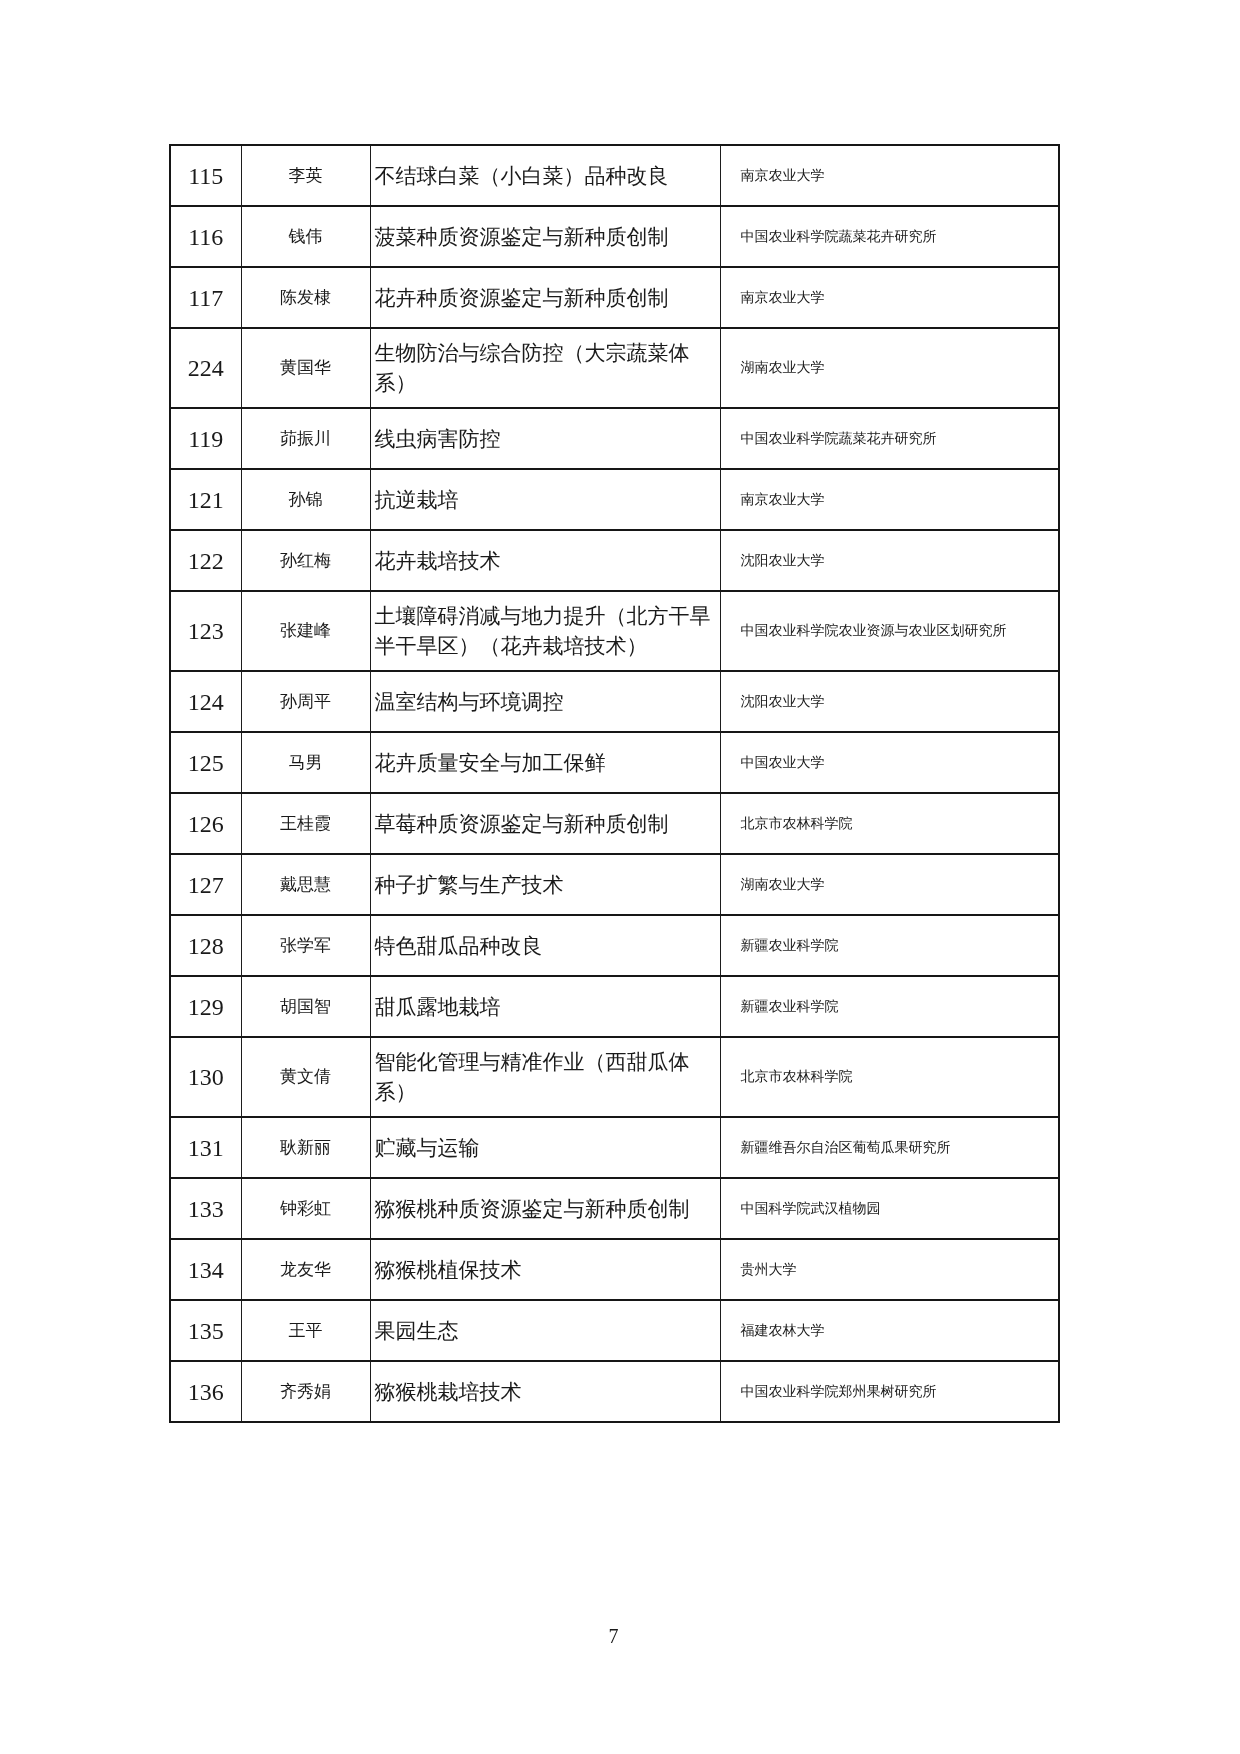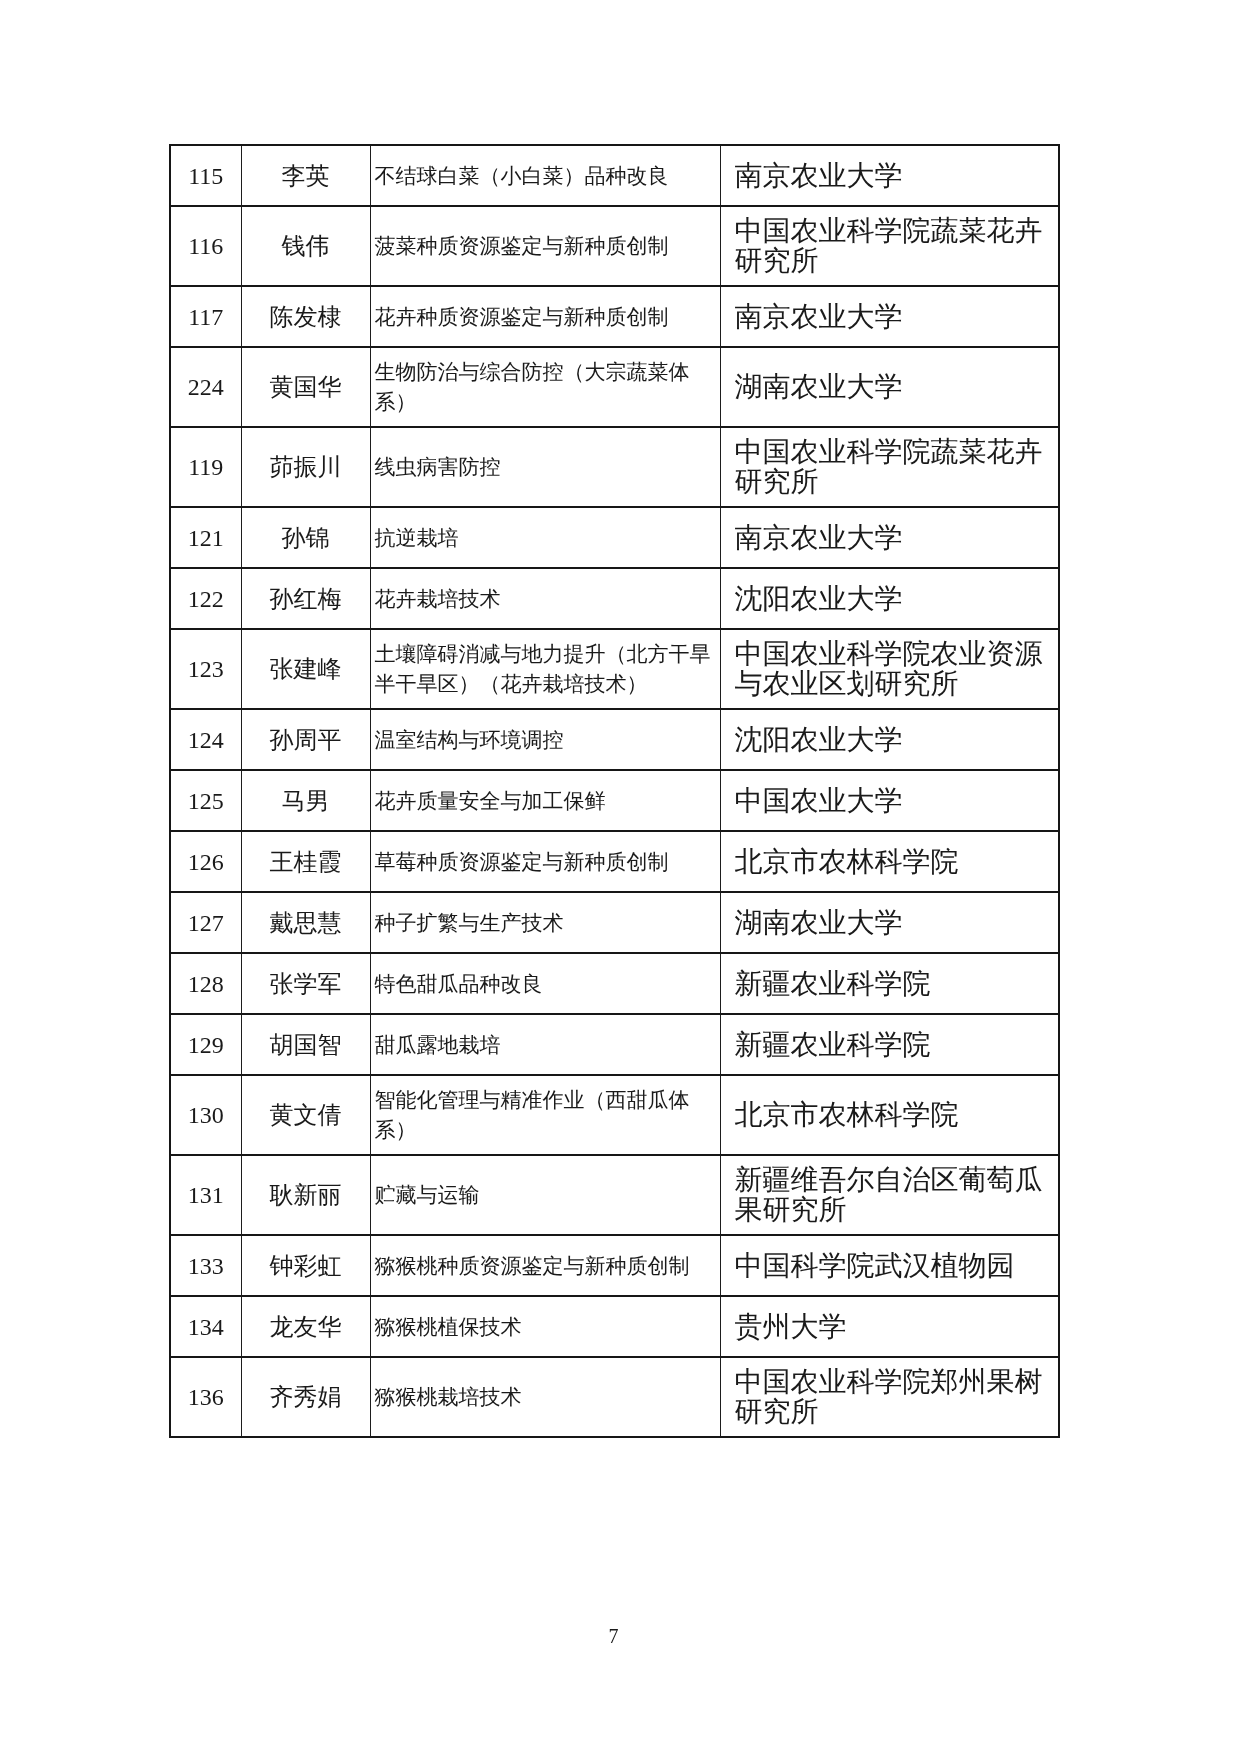--- a/index.html
+++ b/index.html
@@ -37,32 +37,32 @@
     word-break: break-all;
   }
   td.col-no {
     width: 71px;
     text-align: center;
     font-size: 24px;
   }
   td.col-name {
     width: 129px;
     text-align: center;
-    font-size: 24px;
+    font-size: 17px;
   }
   td.col-topic {
     width: 350px;
     text-align: left;
     font-size: 21px;
   }
   td.col-inst {
     width: 339px;
     text-align: left;
-    font-size: 28px;
-    padding-left: 14px;
+    font-size: 14px;
+    padding-left: 20px;
     padding-right: 14px;
   }
   .page-number {
     position: absolute;
     left: 169px;
     top: 1625px;
     width: 889px;
     text-align: center;
     font-size: 20px;
     color: #1a1a1a;
@@ -175,20 +175,26 @@
         <td class="col-topic">猕猴桃种质资源鉴定与新种质创制</td>
         <td class="col-inst">中国科学院武汉植物园</td>
       </tr>
       <tr>
         <td class="col-no">134</td>
         <td class="col-name">龙友华</td>
         <td class="col-topic">猕猴桃植保技术</td>
         <td class="col-inst">贵州大学</td>
       </tr>
       <tr>
+        <td class="col-no">135</td>
+        <td class="col-name">王平</td>
+        <td class="col-topic">果园生态</td>
+        <td class="col-inst">福建农林大学</td>
+      </tr>
+      <tr>
         <td class="col-no">136</td>
         <td class="col-name">齐秀娟</td>
         <td class="col-topic">猕猴桃栽培技术</td>
         <td class="col-inst">中国农业科学院郑州果树研究所</td>
       </tr>
     </tbody>
 </table>
 
 <div class="page-number">7</div>
 

